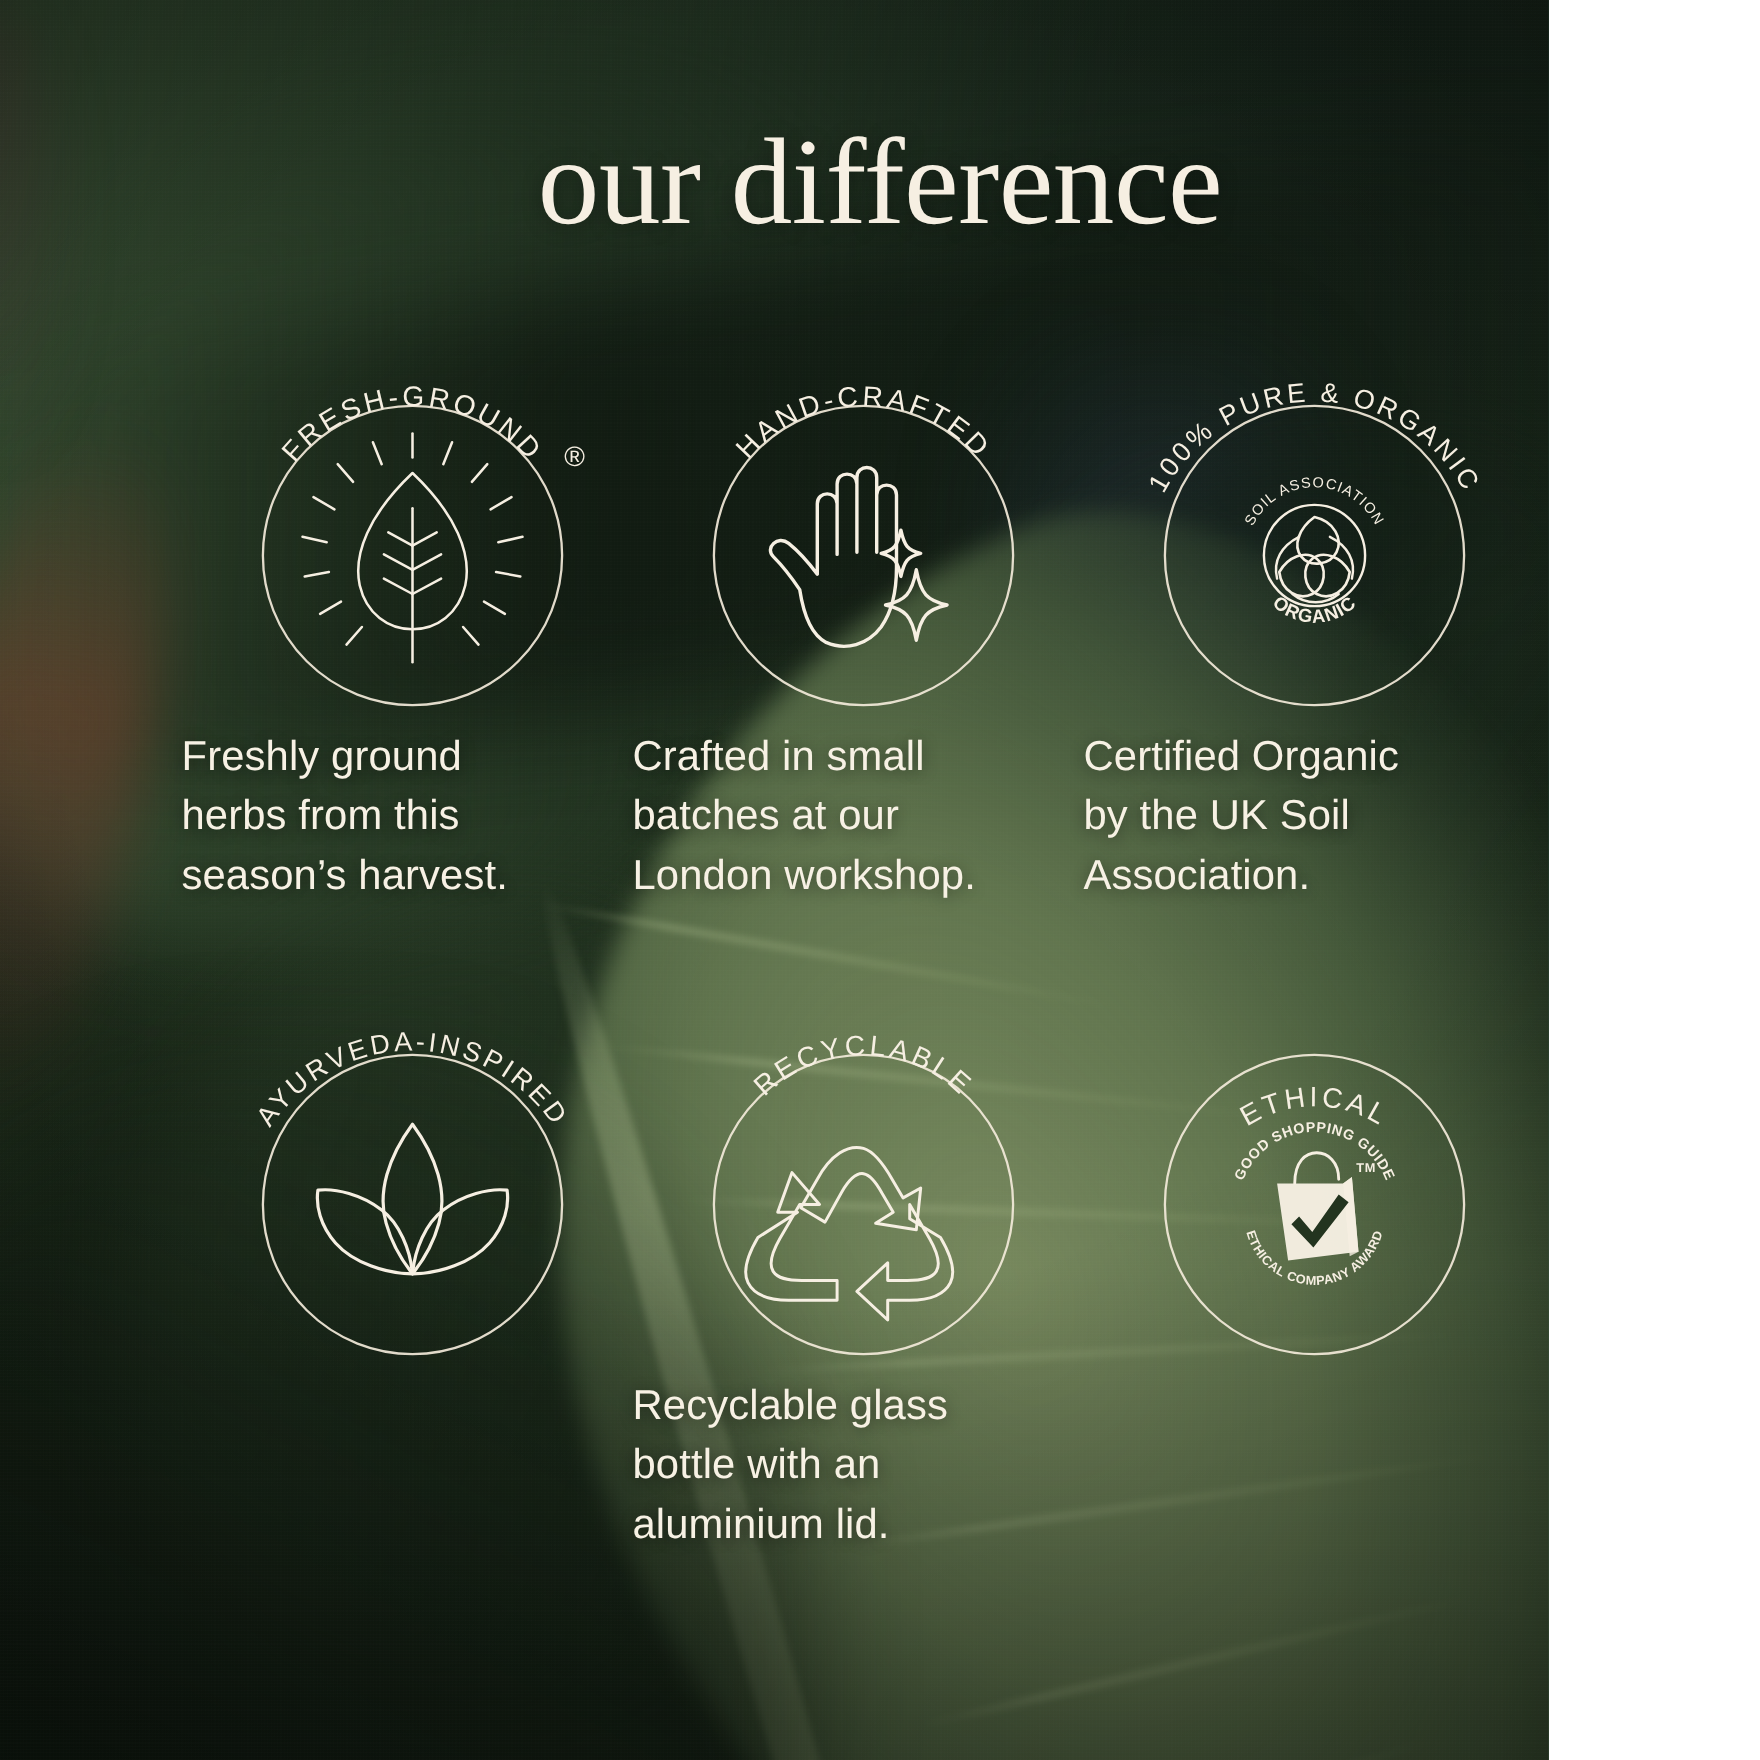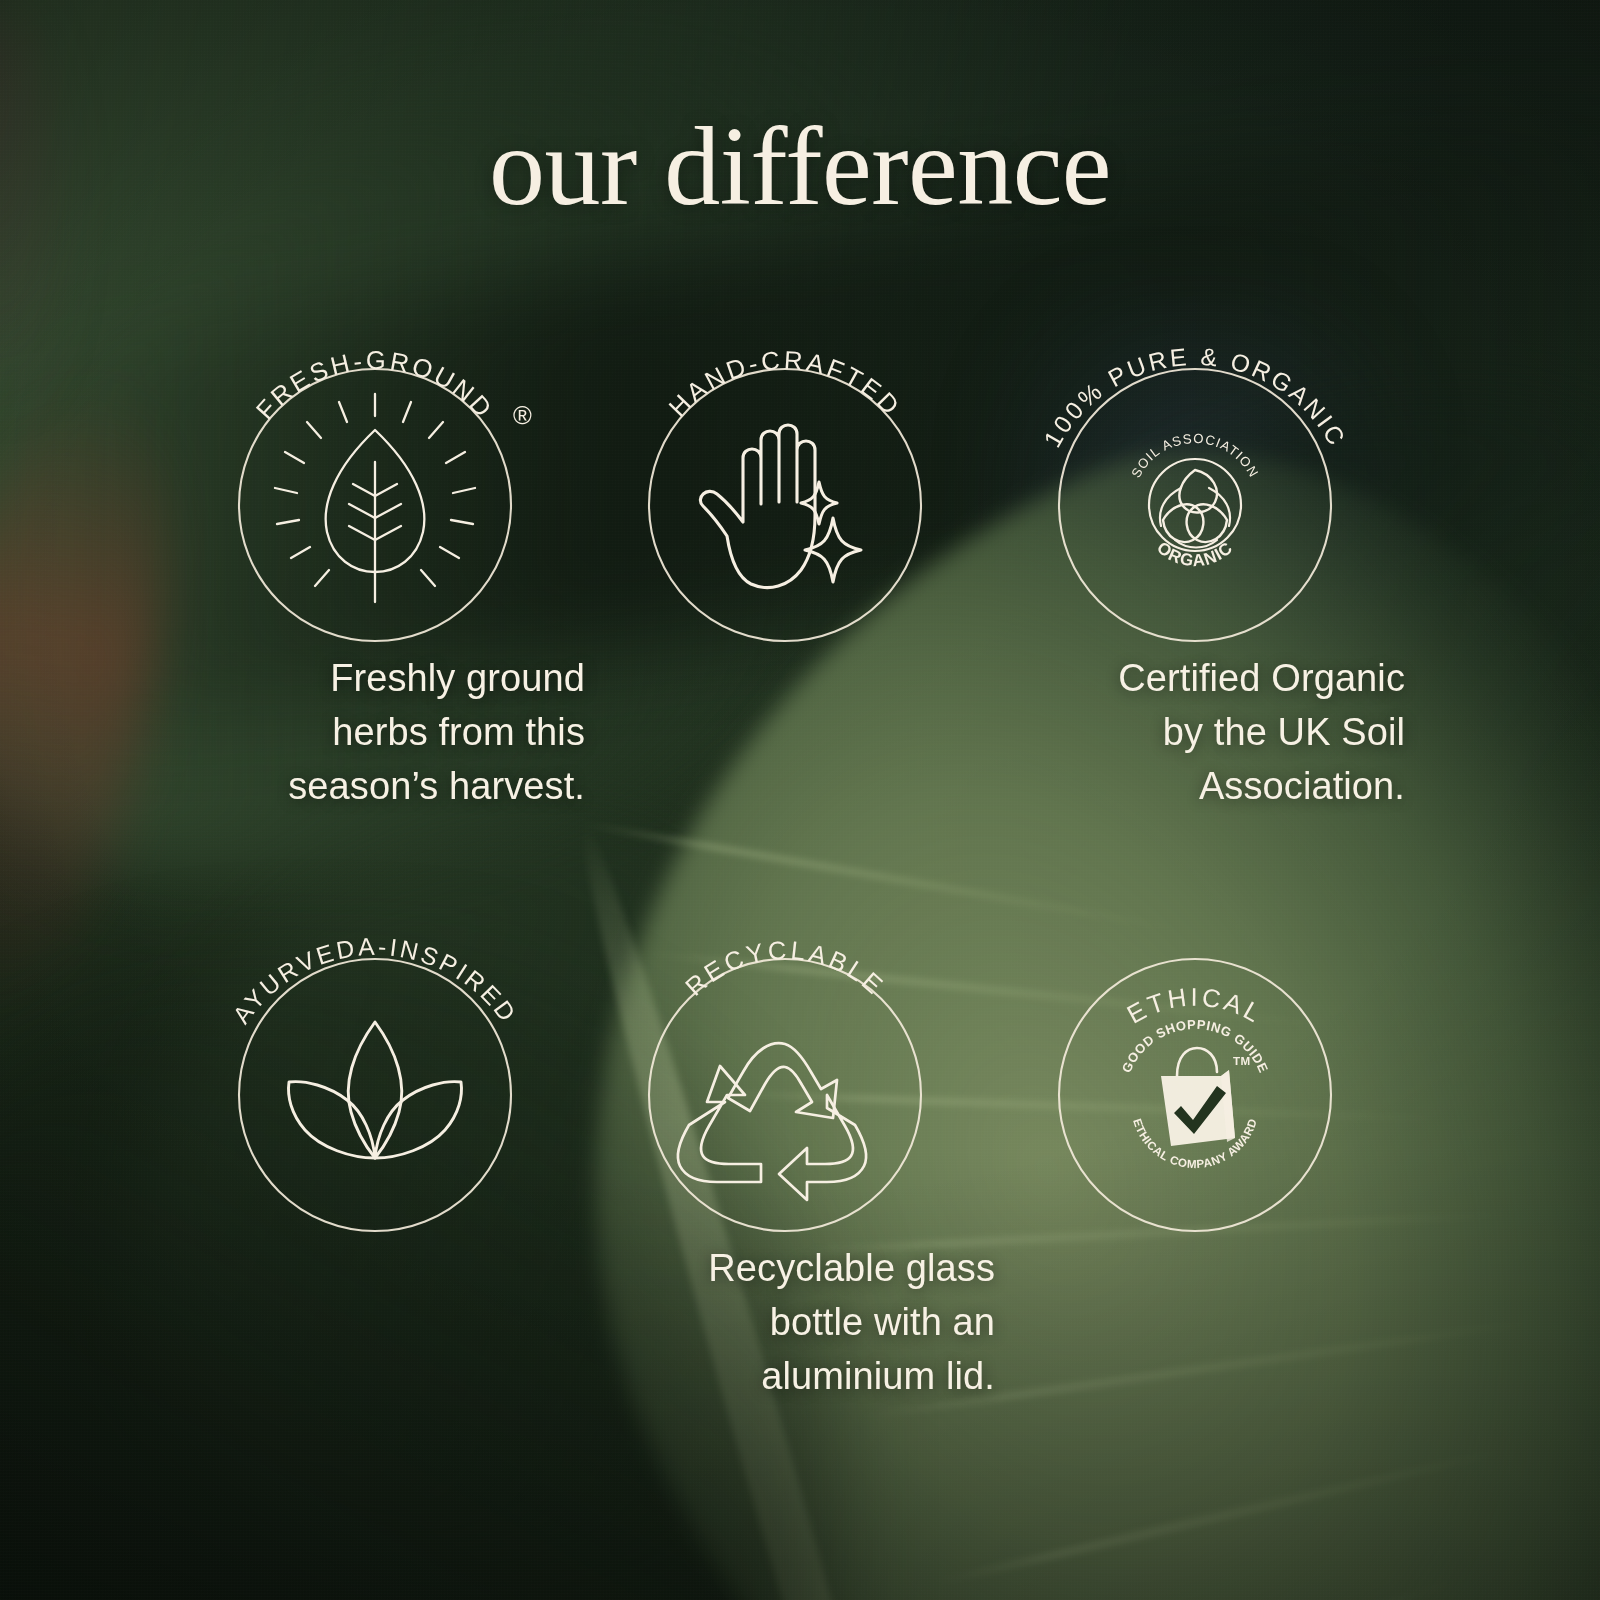--- a/index.html
+++ b/index.html
@@ -3,21 +3,21 @@
 <meta charset="utf-8">
 <style>
   * { box-sizing: border-box; margin: 0; padding: 0; }
   html, body {
     width: 1600px; height: 1600px;
     overflow: hidden;
     font-family: "Liberation Sans", sans-serif;
   }
   #stage {
     position: relative;
-    width: 1600px; height: 1600px;
+    width: 1408px; height: 1600px;
     background: #0f766e;
     overflow: hidden;
   }
 
   
   #bg { position: absolute; inset: 0; overflow: hidden; }
   #bg .lyr { position: absolute; }
 
   .bg-base {
     inset: -10%;
@@ -198,22 +198,22 @@
   .gsg-text {
     fill: #F6EFE2;
     font-family: "Liberation Sans", sans-serif;
     font-size: 13px;
     font-weight: 600;
     letter-spacing: .6px;
   }
   .gsg-text.small { font-size: 11.6px; letter-spacing: .5px; }
 
   .caption {
-    margin-top: 2px;
-    text-align: right;
+    margin-top: 12px;
+    text-align: left;
     color: #F7F1E4;
     font-size: 38px;
     line-height: 1.42;
     font-weight: 400;
     letter-spacing: .1px;
     text-shadow: 0 2px 14px rgba(0,0,0,.45);
     white-space: pre-line;
   }
 </style>
 </head>
@@ -334,20 +334,23 @@
                 C 240 248 236 266 226 280
                 C 214 296 194 302 176 294
                 C 164 288 156 272 152 246 Z"></path>
 
               <path class="glyph" d="M258 228 C 262 250 268 256 286 260 C 268 264 262 270 258 292 C 254 270 248 264 230 260 C 248 256 254 250 258 228 Z"></path>
 
               <path class="glyph" d="M244 192 C 247 206 250 210 262 213 C 250 216 247 220 244 234 C 241 220 238 216 226 213 C 238 210 241 206 244 192 Z"></path>
             </g>
           </svg>
         </div>
+        <div class="caption">Crafted in small
+batches at our
+London workshop.</div>
       </div>
 
       <div class="cell c2 r0">
         <div class="badge">
           <svg viewBox="0 0 420 360" aria-hidden="true">
             <defs>
               <path id="arcA2" d="M 56 229 A 154 154 0 0 1 364 229"></path>
               <path id="saTop" d="M 148 215 A 62 62 0 0 1 272 215"></path>
               <path id="saBot" d="M 156 222 A 54 54 0 0 0 264 222"></path>
             </defs>

